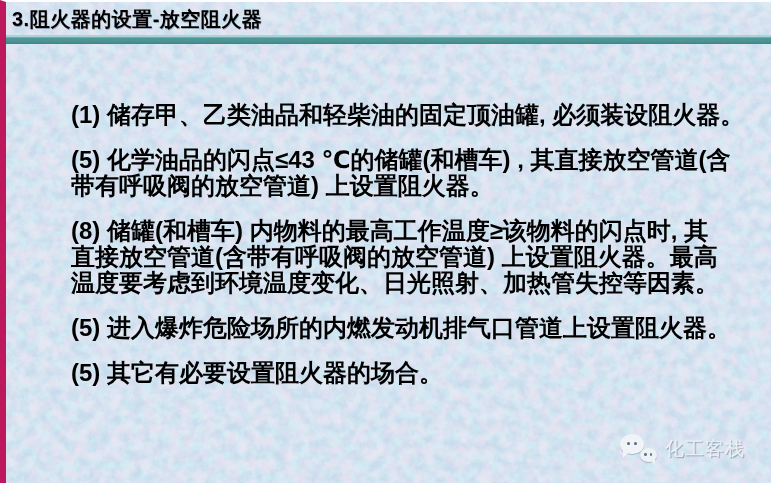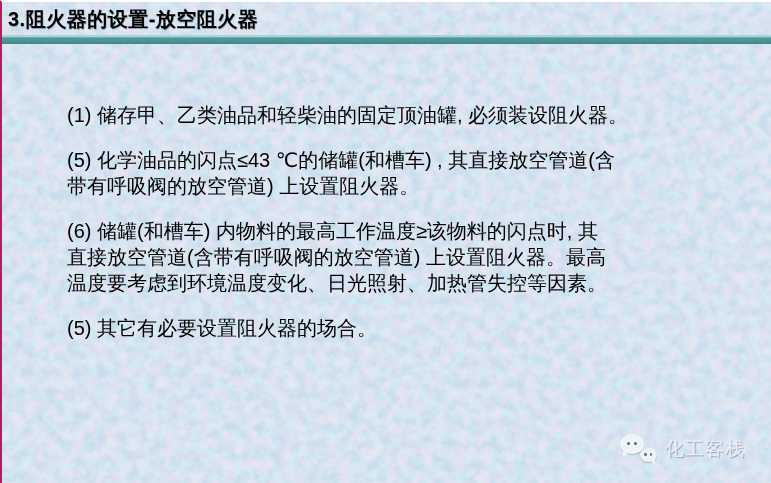--- a/index.html
+++ b/index.html
@@ -8,21 +8,21 @@
     background: #ffffff;
     font-family: "Liberation Sans", "DejaVu Sans", sans-serif;
   }
   .slide {
     position: relative;
     width: 771px;
     height: 483px;
     overflow: hidden;
     box-sizing: border-box;
     border-top: 2px solid #fdfdff;
-    border-left: 2px solid #be185d;
+    border-left: 6px solid #be185d;
     background: #c7dbec;
   }
   .texture {
     position: absolute;
     top: 0; left: 0;
     width: 100%; height: 100%;
     display: block;
   }
   .titlebar {
     position: absolute;
@@ -53,23 +53,23 @@
   }
   .content {
     position: absolute;
     top: 100px;
     left: 65px;
     right: 14px;
     z-index: 2;
   }
   .content p {
     margin: 0 0 19px 0;
-    font-size: 20px;
+    font-size: 24px;
     line-height: 26px;
-    font-weight: normal;
+    font-weight: bold;
     color: #000000;
     white-space: pre-line;
     letter-spacing: 0px;
   }
   .watermark {
     position: absolute;
     right: 26px;
     bottom: 18px;
     display: flex;
     align-items: center;
@@ -164,23 +164,24 @@
   <div class="titlebar">
     <h1 class="title">3.阻火器的设置-放空阻火器</h1>
   </div>
 
   <div class="divider"></div>
 
   <div class="content">
     <p>(1) 储存甲、乙类油品和轻柴油的固定顶油罐, 必须装设阻火器。</p>
     <p>(5) 化学油品的闪点≤43 ℃的储罐(和槽车) , 其直接放空管道(含
 带有呼吸阀的放空管道) 上设置阻火器。</p>
-    <p>(6) 储罐(和槽车) 内物料的最高工作温度≥该物料的闪点时, 其
+    <p>(8) 储罐(和槽车) 内物料的最高工作温度≥该物料的闪点时, 其
 直接放空管道(含带有呼吸阀的放空管道) 上设置阻火器。最高
 温度要考虑到环境温度变化、日光照射、加热管失控等因素。</p>
+    <p>(5) 进入爆炸危险场所的内燃发动机排气口管道上设置阻火器。</p>
     <p>(5) 其它有必要设置阻火器的场合。</p>
   </div>
 
   <div class="watermark">
     <div class="wm-icon">
       <div class="bub-big">
         <span class="eye l"></span>
         <span class="eye r"></span>
       </div>
       <div class="bub-small">

